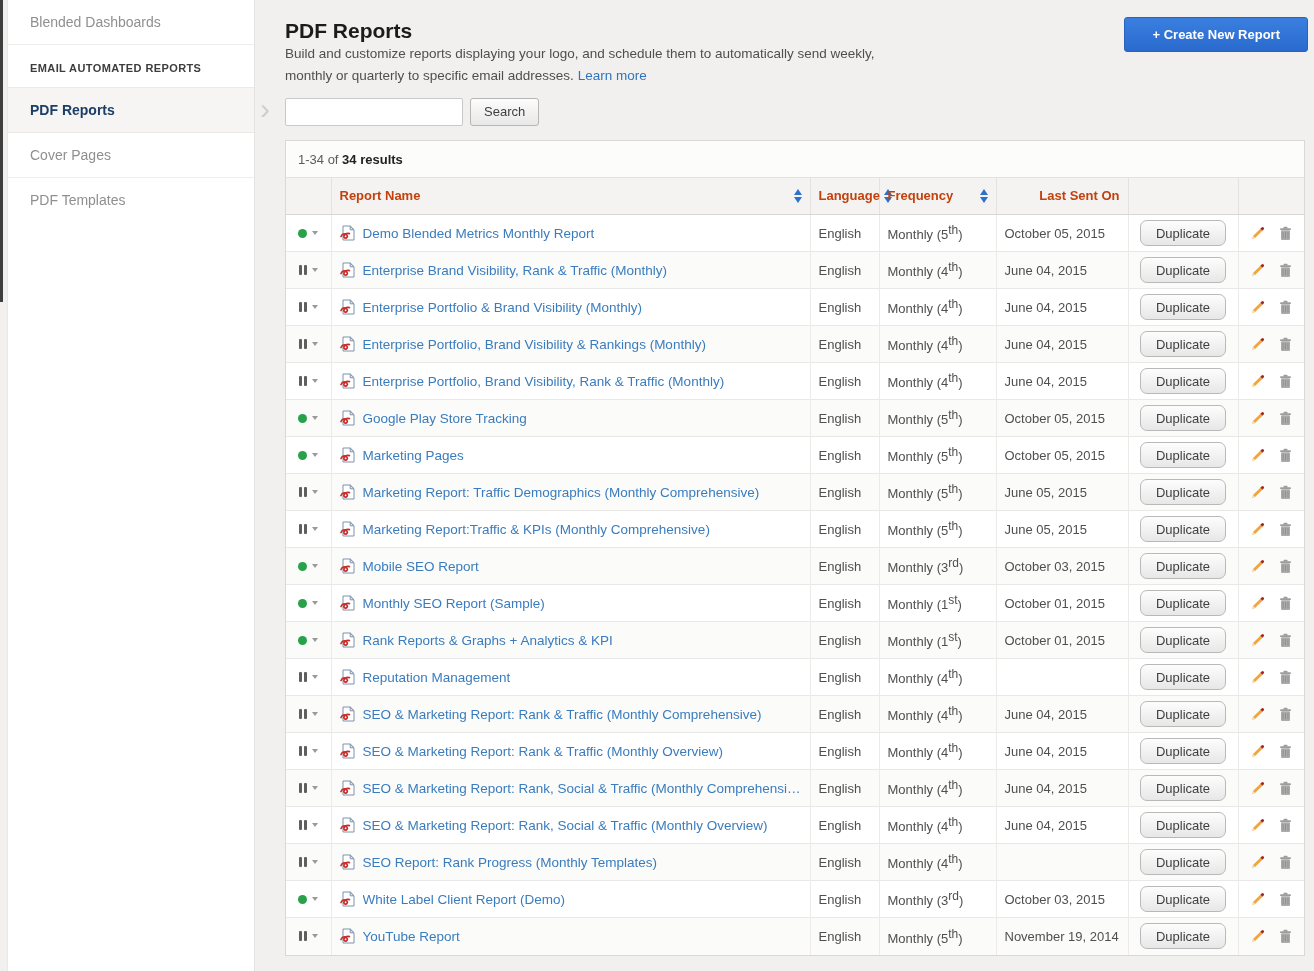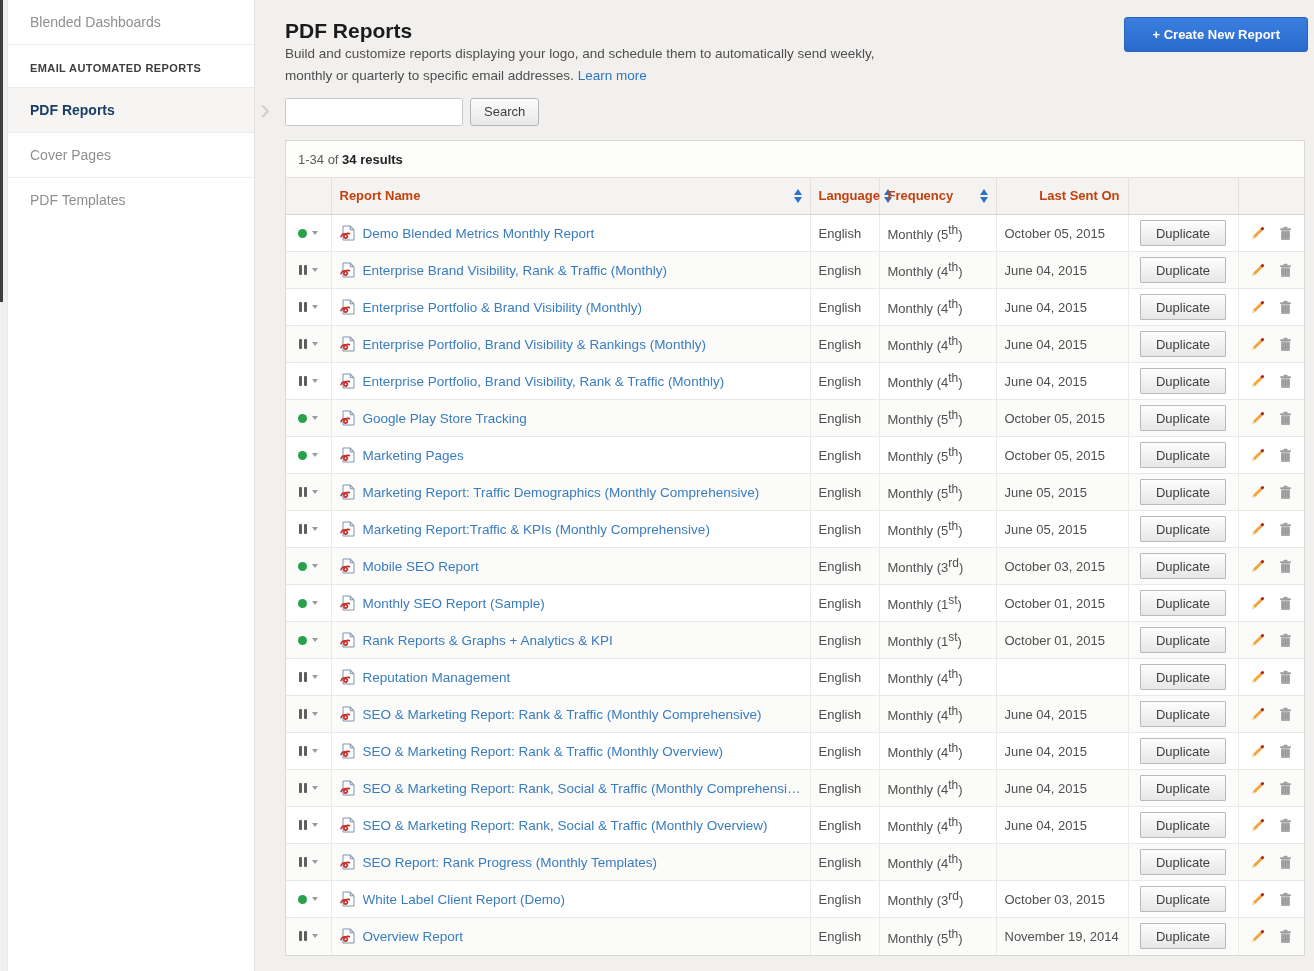--- a/index.html
+++ b/index.html
@@ -116,21 +116,21 @@
   .name-cell { display:flex; align-items:center; gap:7px; }
   .name-cell a { color:#3a7cbe; text-decoration:none; font-size:13.5px; white-space:nowrap; overflow:hidden; text-overflow:ellipsis; }
   .pdf-ico { flex:0 0 auto; }
 
   sup { font-size:12px; }
 
   .dup-cell { text-align:center; }
   .dup-btn {
     width:86px; height:26px;
     background:linear-gradient(#fdfdfd,#e7e7e7);
-    border:1px solid #b9b9b9; border-radius:1px;
+    border:1px solid #b9b9b9; border-radius:7px;
     font-size:13px; color:#3f3f3f; cursor:pointer;
     font-family:"Liberation Sans", sans-serif;
   }
   .act-cell { text-align:center; white-space:nowrap; }
   .act-cell .ico { display:inline-block; vertical-align:middle; cursor:pointer; }
   .act-cell .ico + .ico { margin-left:9px; }
 </style>
 </head>
 <body>
 
@@ -1009,21 +1009,21 @@
         <span class="caret"></span>
       </span>
     </td>
     <td>
       <span class="name-cell">
         <svg class="pdf-ico" width="16" height="16" viewBox="0 0 16 16">
           <path d="M3 1 H10.2 L14 4.8 V15 H3 Z" fill="#ffffff" stroke="#7f93ad" stroke-width="1"></path>
           <path d="M10.2 1 L14 4.8 H10.2 Z" fill="#dfe6ef" stroke="#7f93ad" stroke-width="1"></path>
           <path d="M1 11.5 C2.6 7.8 5.8 8.4 7 10.4 C8.2 12.4 5.6 14 4.2 12.4 C2.8 10.8 6.2 7.6 9.4 8.6" fill="none" stroke="#c9302c" stroke-width="1.7" stroke-linecap="round"></path>
         </svg>
-        <a href="#">Overview Report</a>
+        <a href="#">YouTube Report</a>
       </span>
     </td>
     <td class="lang">English</td>
     <td class="freq">Monthly (5<sup>th</sup>)</td>
     <td class="sent">November 19, 2014</td>
     <td class="dup-cell">
       <button class="dup-btn">Duplicate</button>
     </td>
     <td class="act-cell">
       <svg class="ico" width="15" height="15" viewBox="0 0 16 16">

